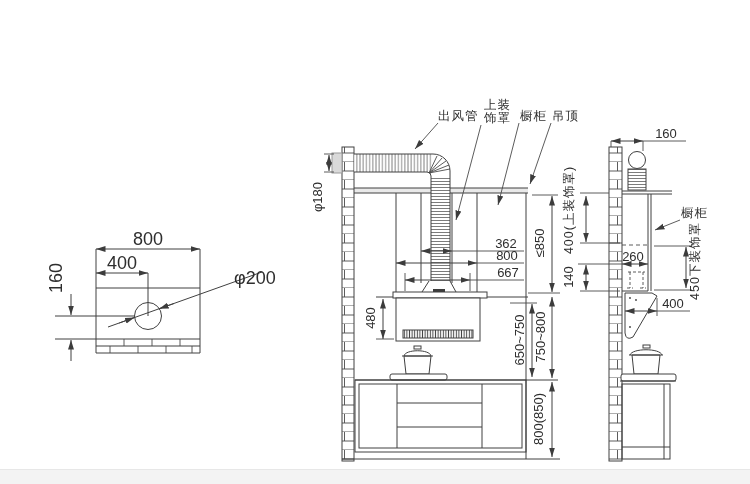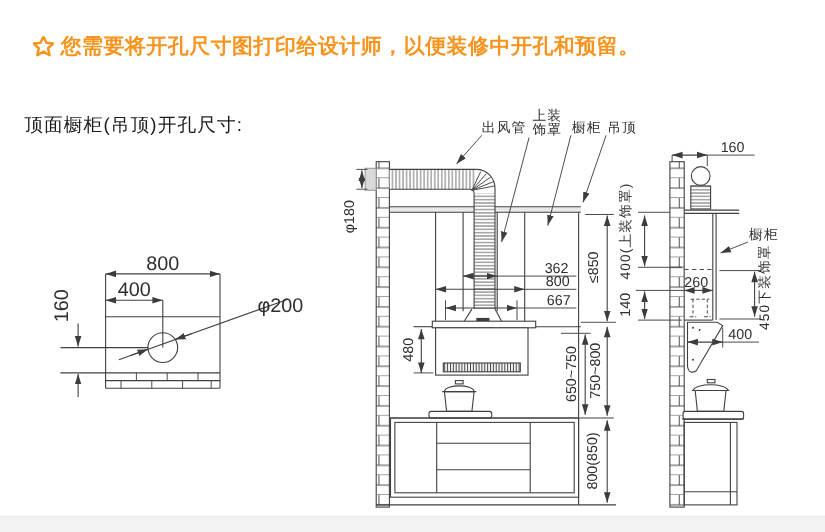--- a/index.html
+++ b/index.html
@@ -17,28 +17,21 @@
   .lab{font-size:12.5px;letter-spacing:1px;}
   .ln{stroke:#404040;stroke-width:1;fill:none;}
   .lnthin{stroke:#4a4a4a;stroke-width:0.9;fill:none;}
   .wh{fill:#fff;stroke:#404040;stroke-width:1;}
 </style>
 </head>
 <body>
 
 <div class="page">
 
-  <div class="header">
-    <svg width="19" height="19" viewBox="31 31 18 18">
-      <path d="M40,31 L42.47,36.6 L48.56,37.22 L43.99,41.3 L45.29,47.28 L40,44.2 L34.71,47.28 L36.01,41.3 L31.44,37.22 L37.53,36.6 Z" fill="#fff" stroke="#F7941D" stroke-width="2.1" stroke-linejoin="round"></path>
-    </svg>
-    <span class="notice">您需要将开孔尺寸图打印给设计师，以便装修中开孔和预留。</span>
-  </div>
-
-  <div class="subtitle">顶面橱柜(吊顶)开孔尺寸:</div>
+
 
   <svg class="drawing" viewBox="0 0 750 484">
     <defs>
       <marker id="aE" markerWidth="11" markerHeight="8" refX="9.5" refY="4" orient="auto" markerUnits="userSpaceOnUse">
         <path d="M0,1 L9.5,4 L0,7 Z" fill="#3c3c3c"></path>
       </marker>
       <marker id="aS" markerWidth="11" markerHeight="8" refX="0.5" refY="4" orient="auto" markerUnits="userSpaceOnUse">
         <path d="M10,1 L0.5,4 L10,7 Z" fill="#3c3c3c"></path>
       </marker>
       <pattern id="brick" width="13" height="18" patternUnits="userSpaceOnUse">

